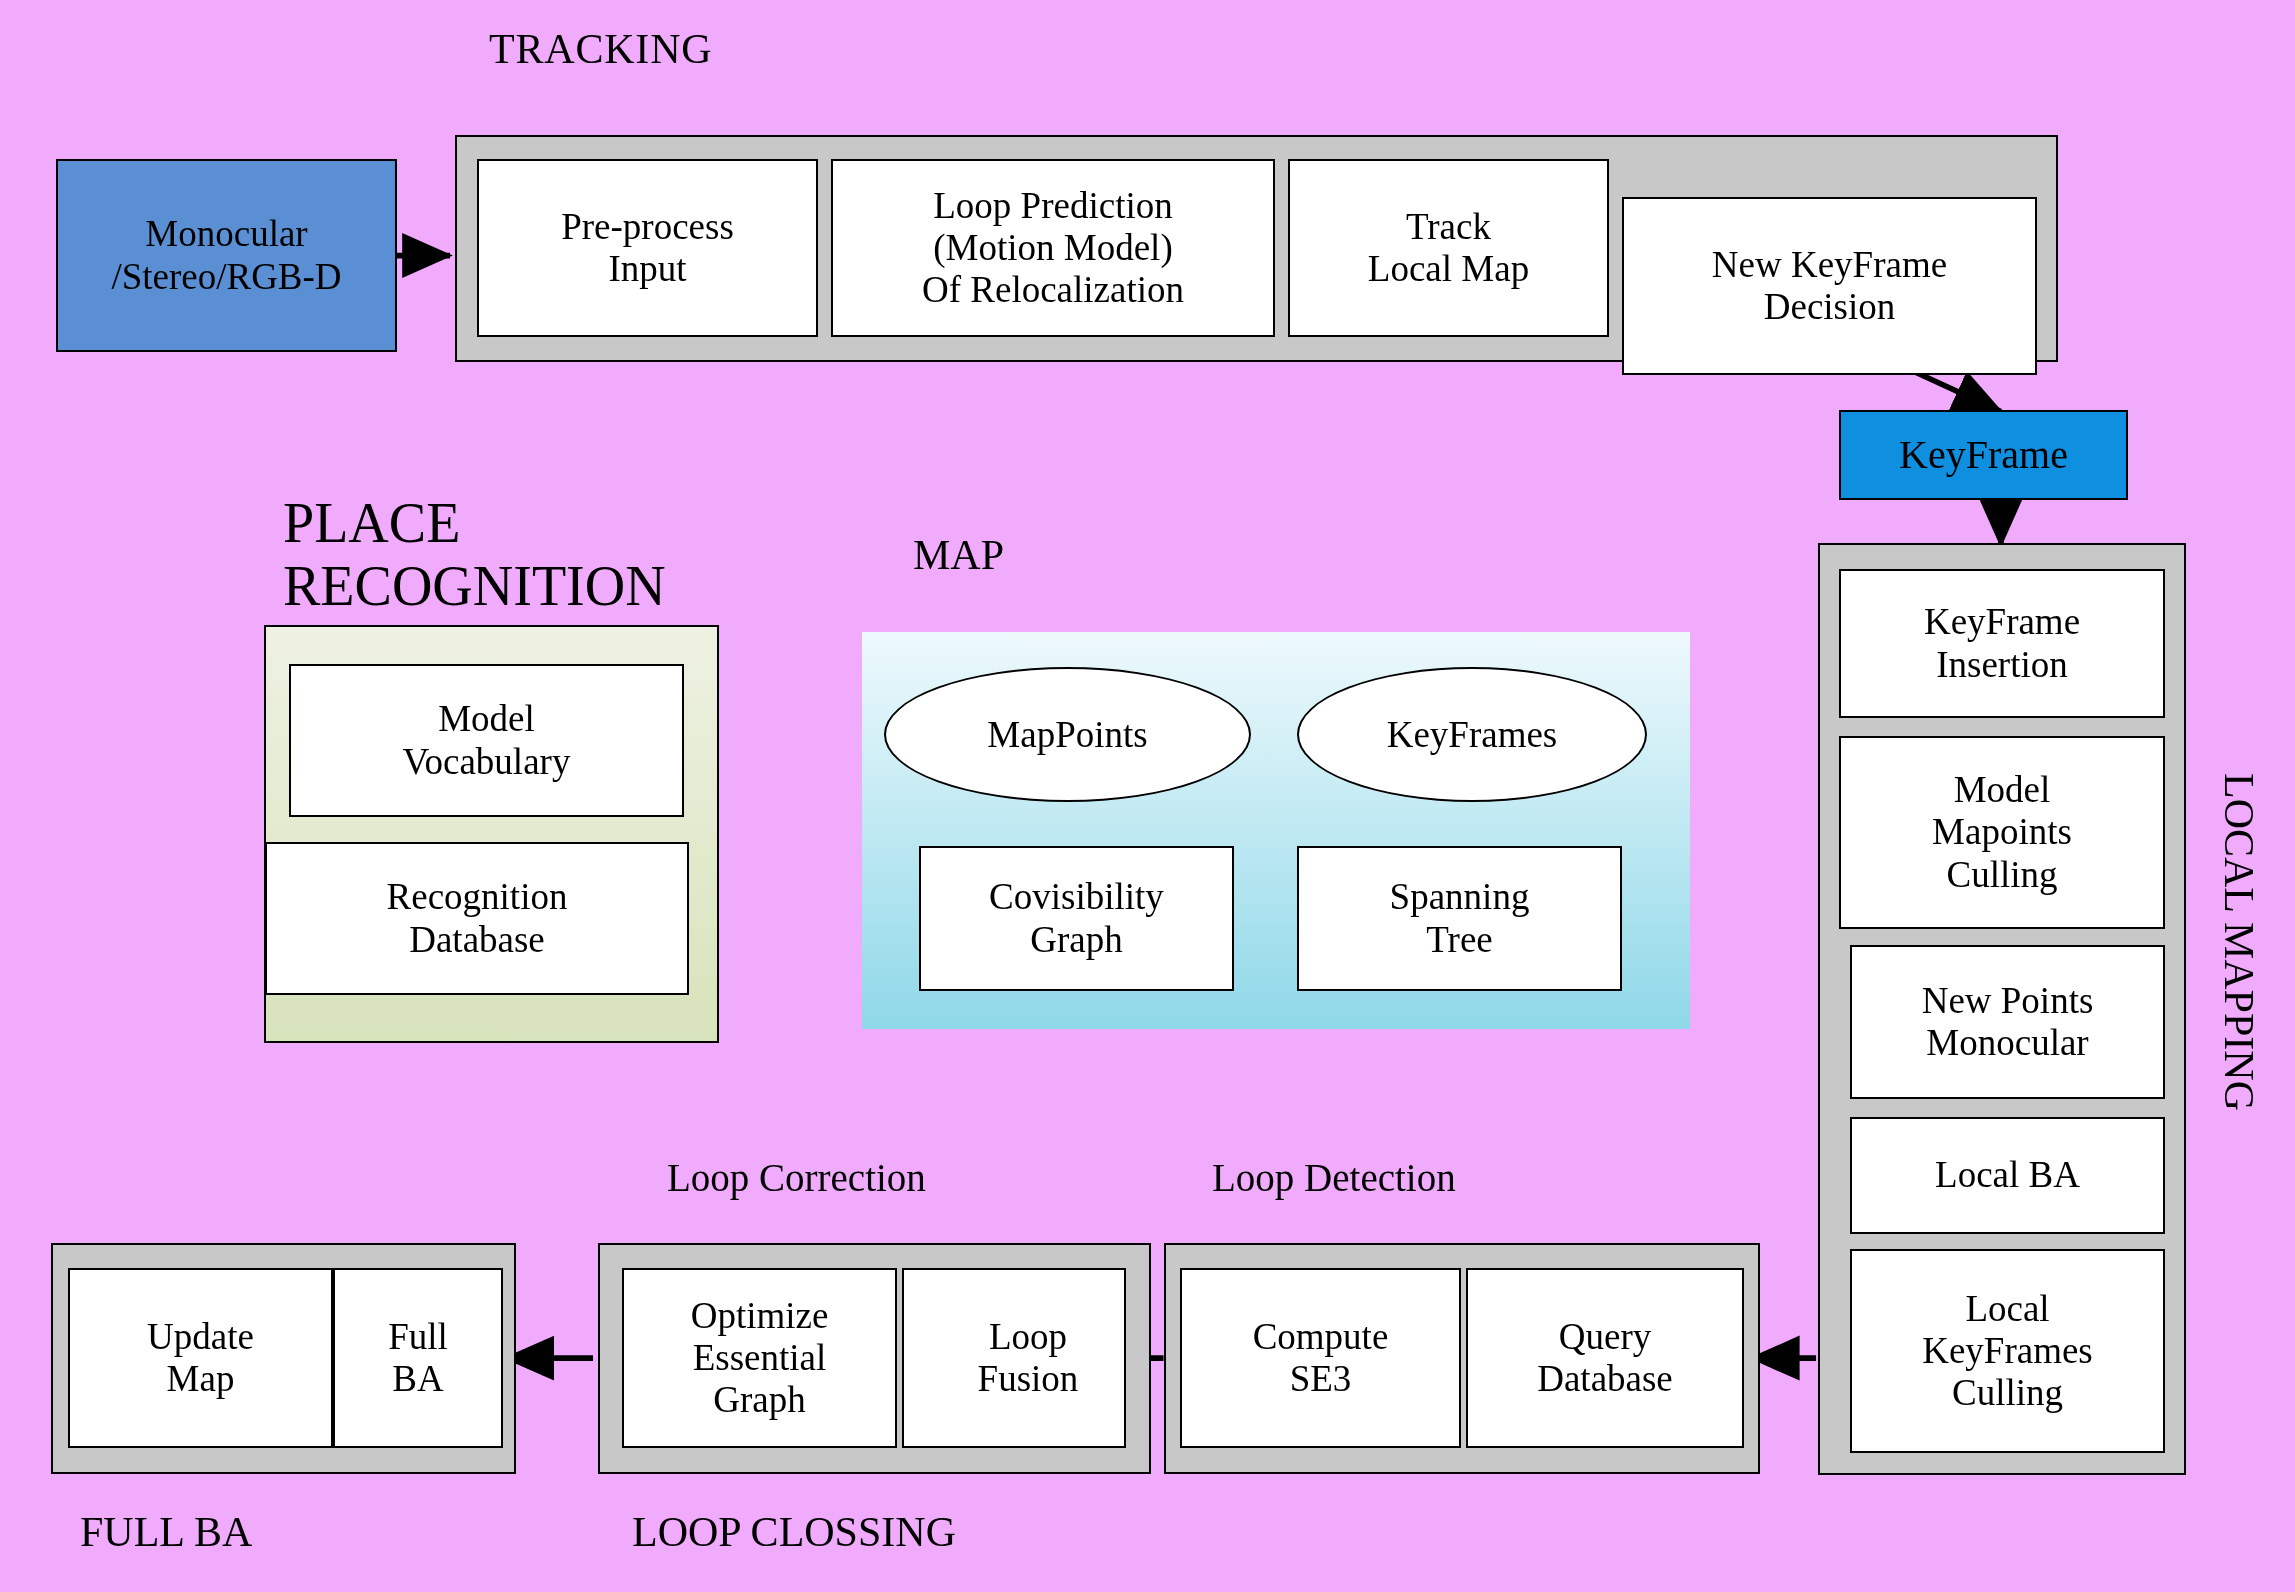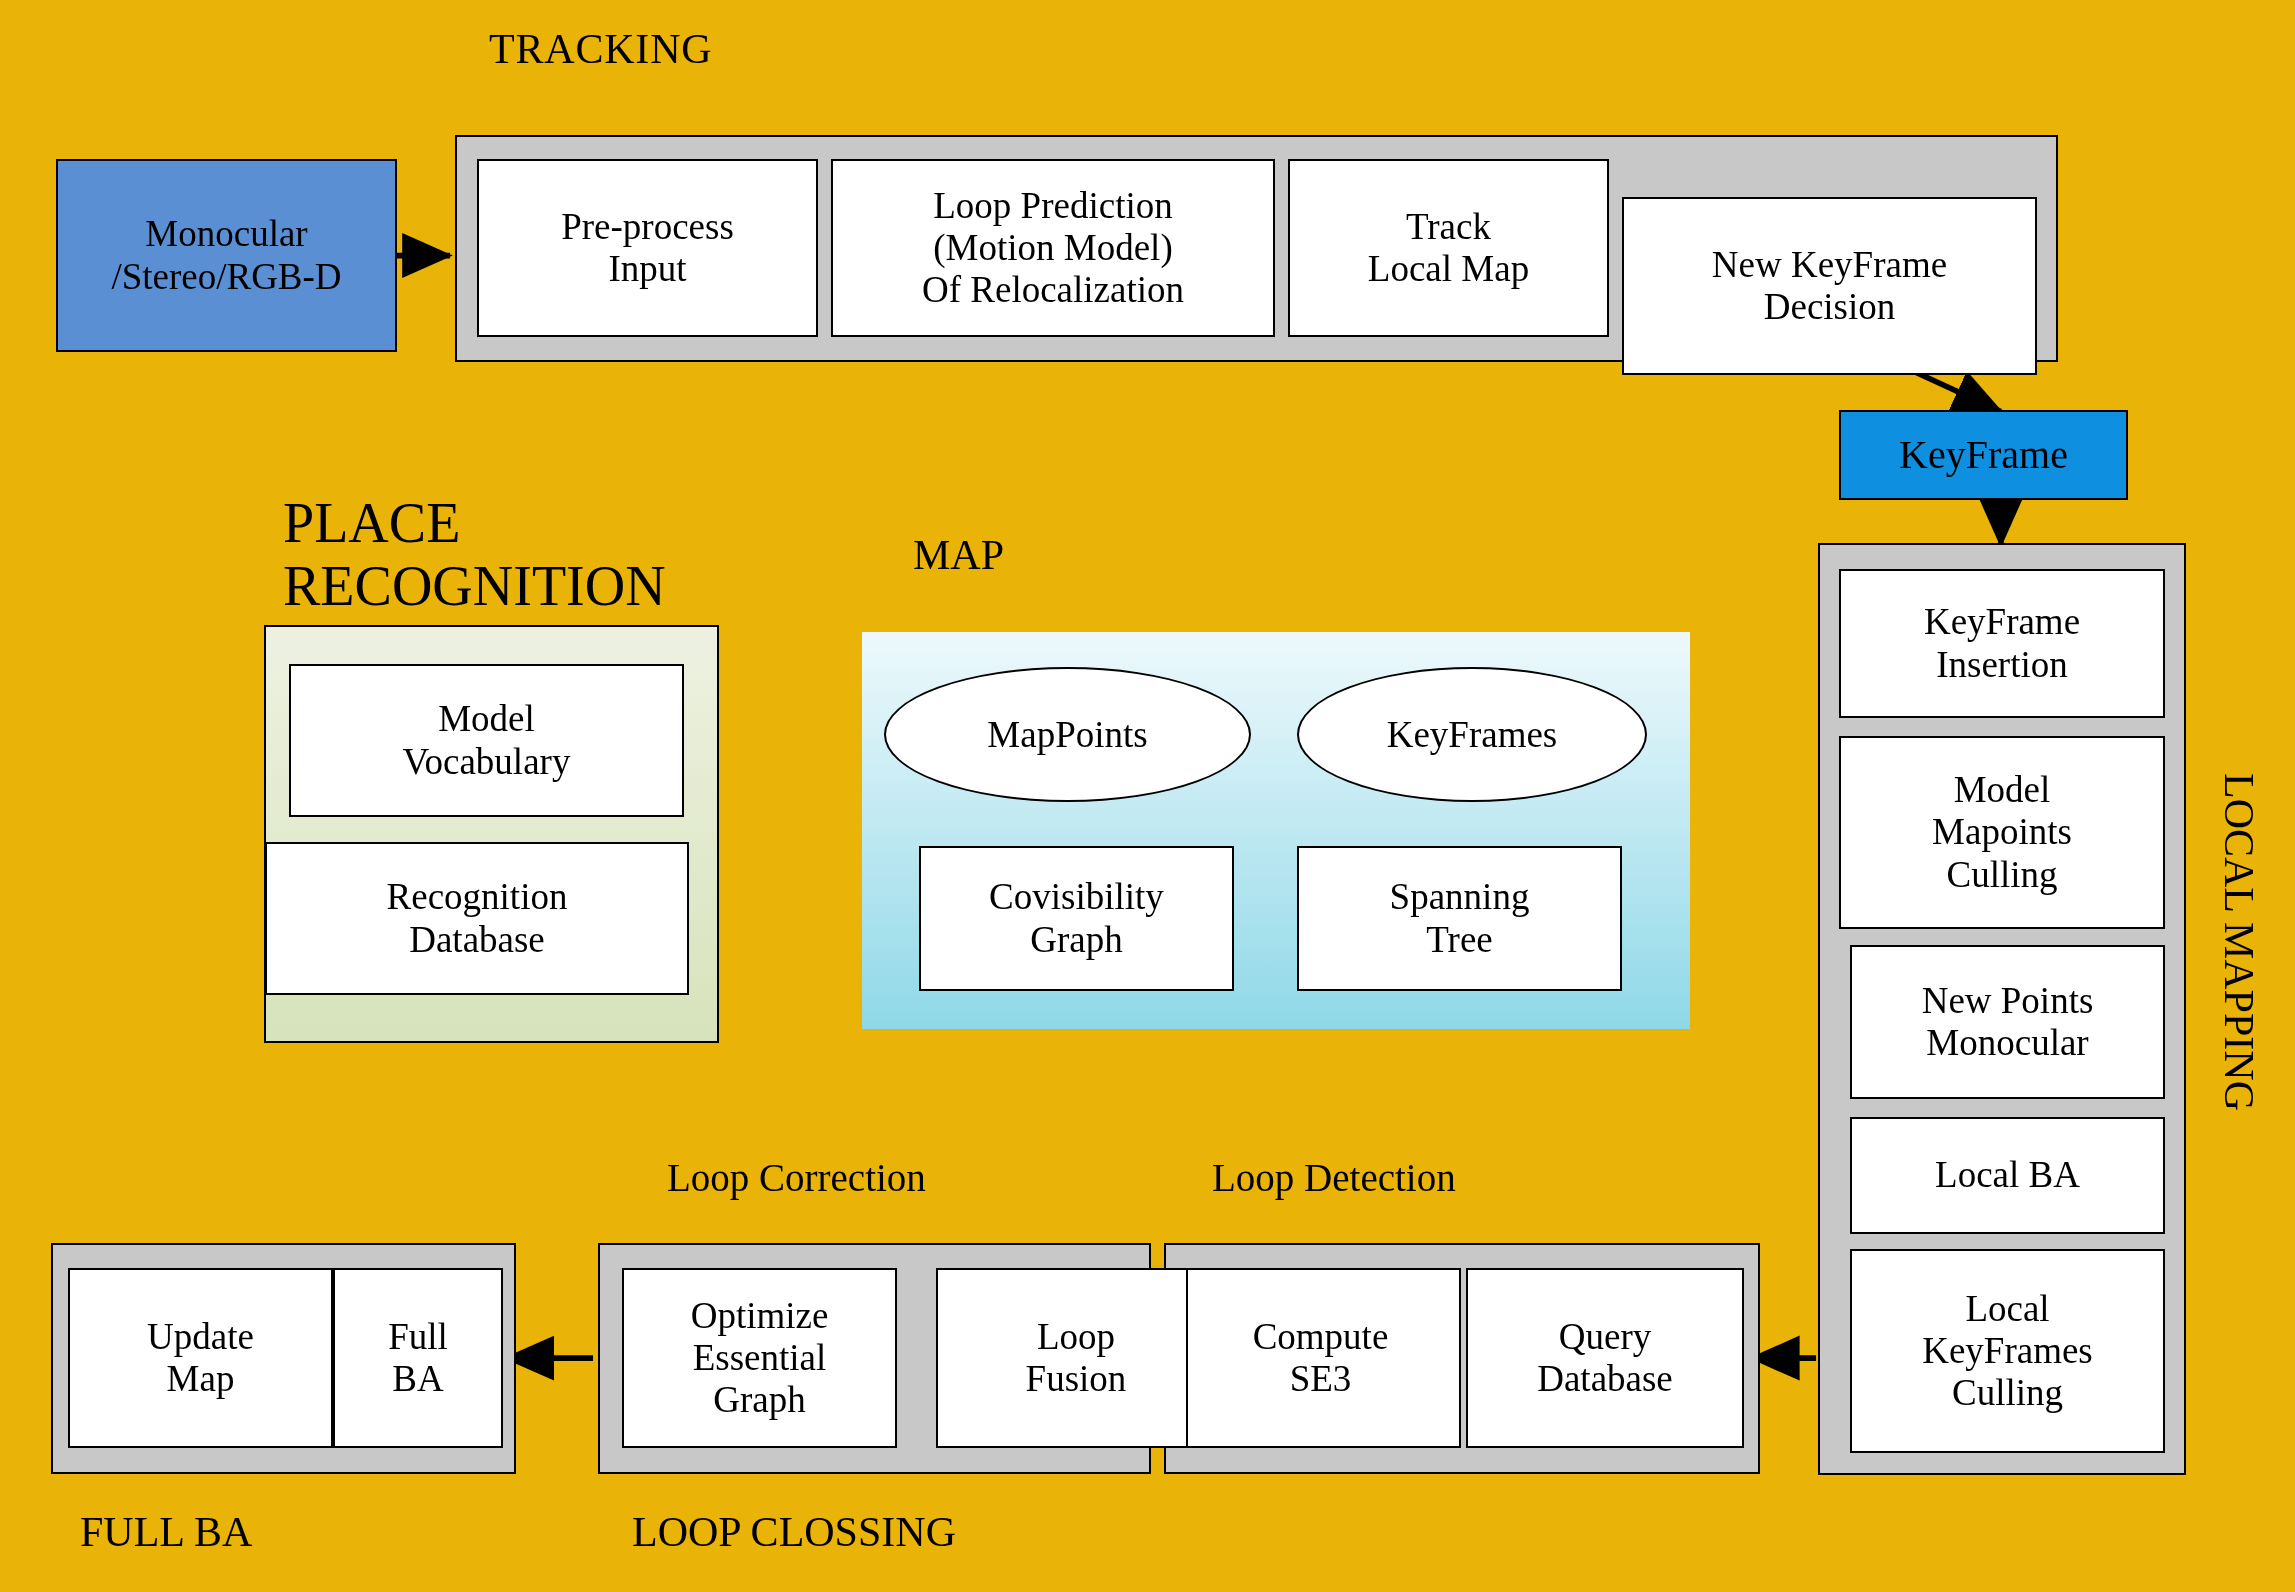--- a/index.html
+++ b/index.html
@@ -7,21 +7,21 @@
     padding: 0;
     background: #ffffff;
   }
   body {
     font-family: "Liberation Serif", "DejaVu Serif", serif;
   }
   #canvas {
     position: relative;
     width: 2295px;
     height: 1592px;
-    background: #eab308;
+    background: #f0abfc;
     overflow: hidden;
   }
   .lbl {
     position: absolute;
     font-family: "Liberation Serif", "DejaVu Serif", serif;
     color: #000;
     white-space: pre;
     line-height: 1.12;
   }
   .group {
@@ -179,21 +179,21 @@
   <div class="box" style="left:1466px; top:1268px; width:278px; height:180px; font-size:37px;">Query
 Database</div>
 
   <div class="lbl" style="left:667px; top:1156px; font-size:39px;">Loop Correction</div>
 
   <div class="group" style="left:598px; top:1243px; width:553px; height:231px;"></div>
 
   <div class="box" style="left:622px; top:1268px; width:275px; height:180px; font-size:37px;">Optimize
 Essential
 Graph</div>
-  <div class="box" style="left:936px; top:1268px; width:252px; height:180px; font-size:37px;padding-left:28px;">Loop
+  <div class="box" style="left:902px; top:1268px; width:224px; height:180px; font-size:37px;padding-left:28px;">Loop
 Fusion</div>
 
   <div class="lbl" style="left:632px; top:1509px; font-size:42px;">LOOP CLOSSING</div>
 
   <div class="group" style="left:51px; top:1243px; width:465px; height:231px;"></div>
 
   <div class="box" style="left:68px; top:1268px; width:265px; height:180px; font-size:37px;">Update
 Map</div>
   <div class="box" style="left:333px; top:1268px; width:170px; height:180px; font-size:37px;">Full
 BA</div>

